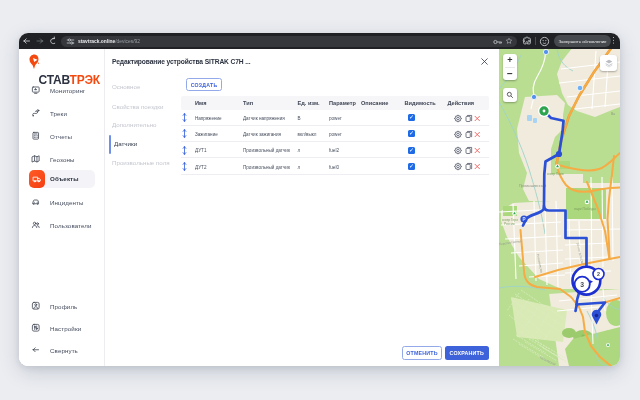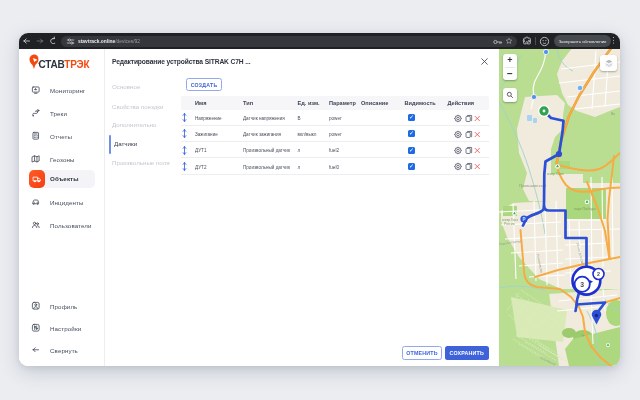--- a/index.html
+++ b/index.html
@@ -78,21 +78,21 @@
     <div class="updpill">Завершить обновление</div>
     <div style="position:absolute;left:594px;top:4px;width:1.2px;height:1.2px;background:#dfe1e3;border-radius:50%;box-shadow:0 2.8px 0 #dfe1e3,0 5.6px 0 #dfe1e3"></div>
   </div>
   <div class="app">
     <div class="sb">
       <svg width="11" height="17" viewBox="0 0 22 34" style="position:absolute;left:10px;top:5px">
         <path d="M11 1C5 1 1 5.5 1 11c0 5 3.5 8.5 6 11l3 8 2.5-8c2.5-2.5 6.5-6 6.5-11C19 5.5 16.5 1 11 1z" fill="#f4490f"></path>
         <path d="M8 8 L17 11.5 L10.5 16 Z" fill="#fff"></path>
         <path d="M18 17 l2.5 1 -2 2.5 z" fill="#f4490f"></path>
       </svg>
-      <div style="position:absolute;left:19.5px;top:10px;font-size:10px;font-weight:bold;letter-spacing:-.2px;color:#2c3240;white-space:nowrap;">СТАВ<span style="color:#f4490f">ТРЭК</span></div>
+      <div style="position:absolute;left:19.5px;top:24px;font-size:12px;font-weight:bold;letter-spacing:-.2px;color:#2c3240;white-space:nowrap;">СТАВ<span style="color:#f4490f">ТРЭК</span></div>
       <div class="active-pill"></div>
       <div class="nav-item" style="top:32.5px">
         <span class="ic">
             <svg width="9.5" height="9.5" viewBox="0 0 24 24" fill="none" stroke="#3c4250" stroke-width="2" stroke-linecap="round" stroke-linejoin="round">
               <rect x="3.5" y="5" width="17" height="13" rx="2"></rect>
               <path d="M12 9.5l2 2.5h-4z" fill="#3c4250"></path>
               <path d="M9 21h6"></path>
             </svg>
           </span>
         <span class="tx">Мониторинг</span>

